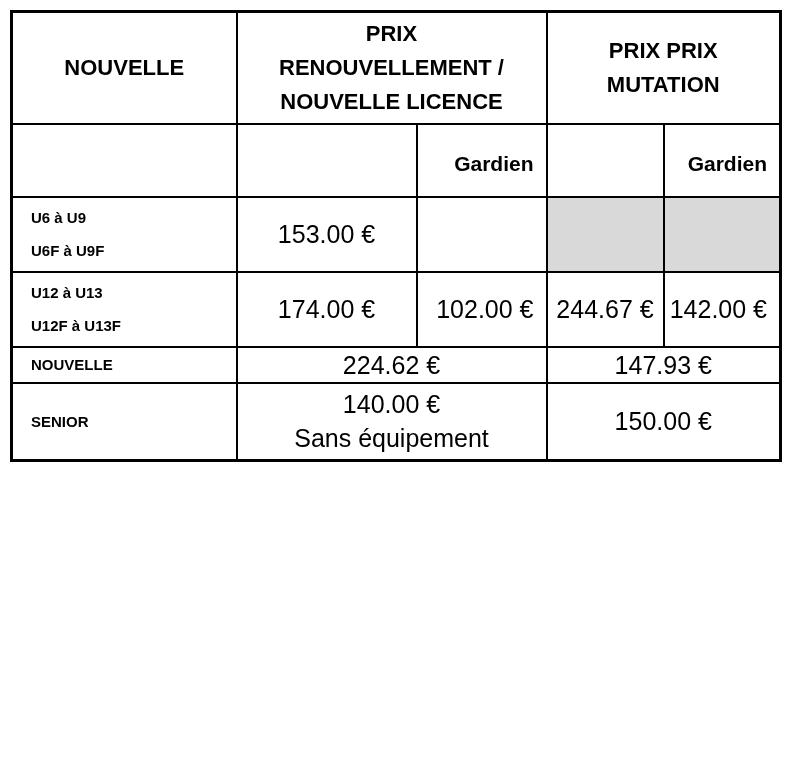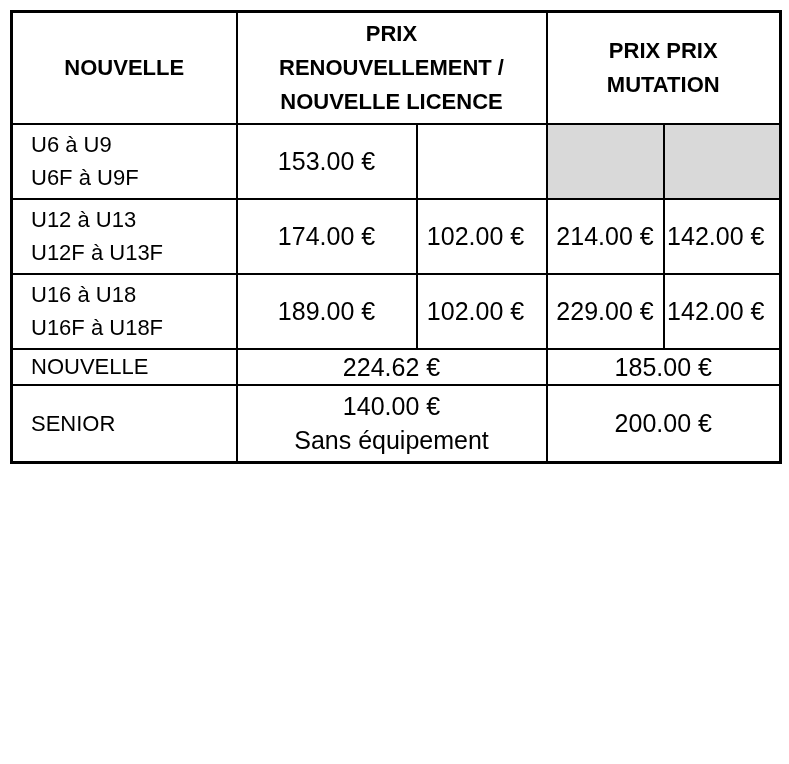--- a/index.html
+++ b/index.html
@@ -50,32 +50,32 @@
     text-align: center;
   }
   .gardien {
     font-weight: bold;
     font-size: 21px;
     text-align: right;
     padding-right: 12px !important;
     padding-top: 8px !important;
   }
   .cat {
-    font-weight: normal;
-    font-size: 22px;
+    font-weight: bold;
+    font-size: 15px;
     line-height: 33px;
     text-align: left;
     padding-left: 18px !important;
   }
   .price {
     font-size: 25px;
     line-height: 34px;
   }
   .center { text-align: center; }
-  .right  { text-align: center; padding-right: 12px !important; }
+  .right  { text-align: right; padding-right: 12px !important; }
   .shaded { background: var(--shaded, #d9d9d9); }
 </style>
 </head>
 <body>
 
 <div class="page">
   <table class="pricing">
     <colgroup>
       <col class="c1">
         <col class="c2">
@@ -91,66 +91,63 @@
         <div>PRIX</div>
         <div>RENOUVELLEMENT /</div>
         <div>NOUVELLE LICENCE</div>
       </td>
       <td class="hdr" colspan="2">
         <div>PRIX PRIX</div>
         <div>MUTATION</div>
       </td>
     </tr>
 
+    <tr class="r-sub">
+      <td></td>
+      <td></td>
+      <td class="gardien">Gardien</td>
+      <td></td>
+      <td class="gardien">Gardien</td>
+    </tr>
 
     <tr class="r-cat">
       <td class="cat">
         <div>U6 à U9</div>
         <div>U6F à U9F</div>
       </td>
       <td class="price center">153.00 €</td>
       <td class="price right"></td>
       <td class="price center shaded"></td>
       <td class="price right shaded"></td>
     </tr>
 
 
     <tr class="r-cat">
       <td class="cat">
         <div>U12 à U13</div>
         <div>U12F à U13F</div>
       </td>
       <td class="price center">174.00 €</td>
       <td class="price right">102.00 €</td>
-      <td class="price center">214.00 €</td>
+      <td class="price center">244.67 €</td>
       <td class="price right">142.00 €</td>
     </tr>
 
 
-    <tr class="r-cat">
-      <td class="cat">
-        <div>U16 à U18</div>
-        <div>U16F à U18F</div>
-      </td>
-      <td class="price center">189.00 €</td>
-      <td class="price right">102.00 €</td>
-      <td class="price center">229.00 €</td>
-      <td class="price right">142.00 €</td>
-    </tr>
 
 
     <tr class="r-vet">
       <td class="cat">NOUVELLE</td>
       <td class="price center" colspan="2">224.62 €</td>
-      <td class="price center" colspan="2">185.00 €</td>
+      <td class="price center" colspan="2">147.93 €</td>
     </tr>
 
     <tr class="r-futsal">
       <td class="cat">SENIOR</td>
       <td class="price center" colspan="2">
         <div>140.00 €</div>
         <div>Sans équipement</div>
       </td>
-      <td class="price center" colspan="2">200.00 €</td>
+      <td class="price center" colspan="2">150.00 €</td>
     </tr>
   </tbody>
     </table>
 </div>
 
 </body></html>

